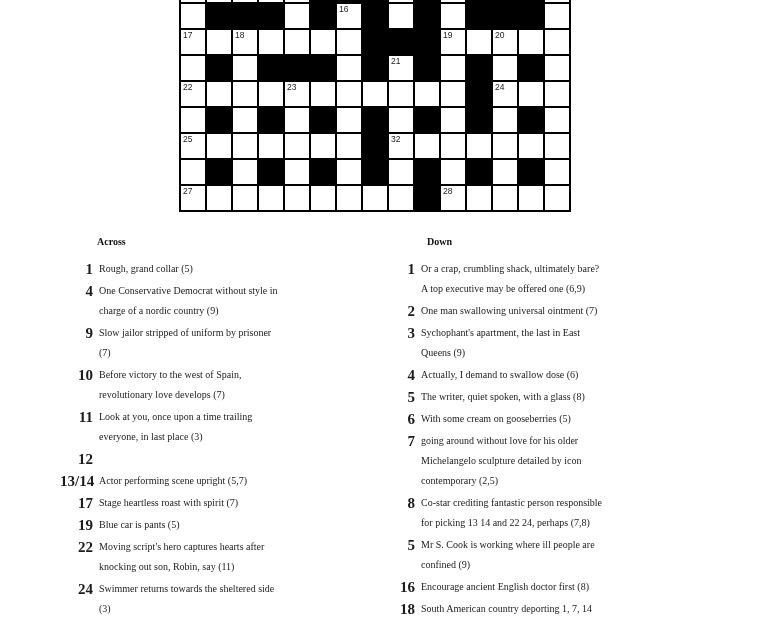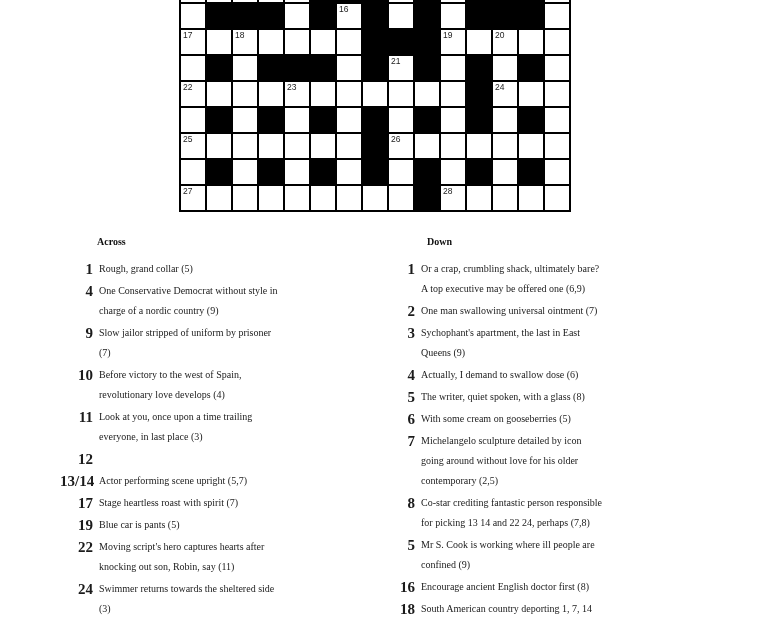--- a/index.html
+++ b/index.html
@@ -153,21 +153,21 @@
         <span class="num">25</span>
       </div>
       <div class="cell"></div>
       <div class="cell"></div>
       <div class="cell"></div>
       <div class="cell"></div>
       <div class="cell"></div>
       <div class="cell"></div>
       <div class="cell black"></div>
       <div class="cell">
-        <span class="num">26</span>
+        <span class="num">32</span>
       </div>
       <div class="cell"></div>
       <div class="cell"></div>
       <div class="cell"></div>
       <div class="cell"></div>
       <div class="cell"></div>
       <div class="cell"></div>
       <div class="cell"></div>
       <div class="cell black"></div>
       <div class="cell"></div>
@@ -224,21 +224,21 @@
           <span class="cnum">9</span>
           <span class="ctext">
             <div class="cline">Slow jailor stripped of uniform by prisoner</div>
             <div class="cline">(7)</div>
           </span>
         </div>
         <div class="clue">
           <span class="cnum">10</span>
           <span class="ctext">
             <div class="cline">Before victory to the west of Spain,</div>
-            <div class="cline">revolutionary love develops (4)</div>
+            <div class="cline">revolutionary love develops (7)</div>
           </span>
         </div>
         <div class="clue">
           <span class="cnum">11</span>
           <span class="ctext">
             <div class="cline">Look at you, once upon a time trailing</div>
             <div class="cline">everyone, in last place (3)</div>
           </span>
         </div>
         <div class="clue">
@@ -316,22 +316,22 @@
         </div>
         <div class="clue">
           <span class="cnum">6</span>
           <span class="ctext">
             <div class="cline">With some cream on gooseberries (5)</div>
           </span>
         </div>
         <div class="clue">
           <span class="cnum">7</span>
           <span class="ctext">
+            <div class="cline">going around without love for his older</div>
             <div class="cline">Michelangelo sculpture detailed by icon</div>
-            <div class="cline">going around without love for his older</div>
             <div class="cline">contemporary (2,5)</div>
           </span>
         </div>
         <div class="clue">
           <span class="cnum">8</span>
           <span class="ctext">
             <div class="cline">Co-star crediting fantastic person responsible</div>
             <div class="cline">for picking 13 14 and 22 24, perhaps (7,8)</div>
           </span>
         </div>

